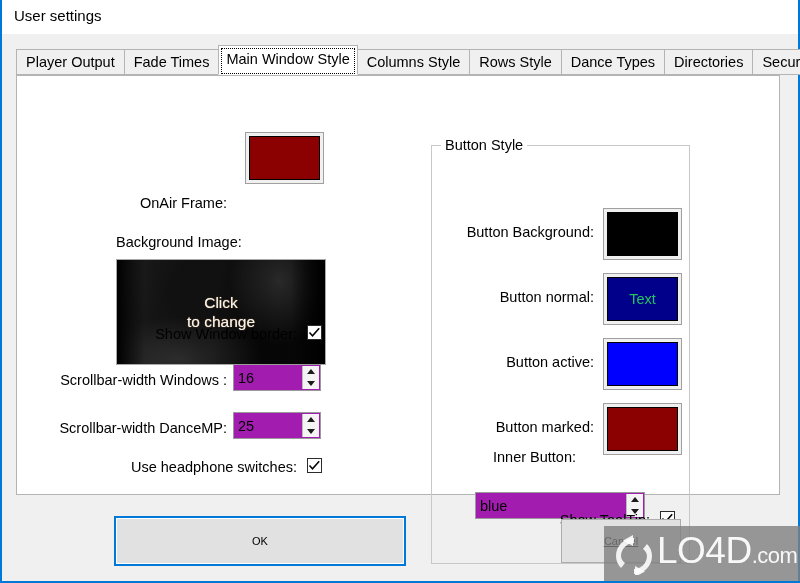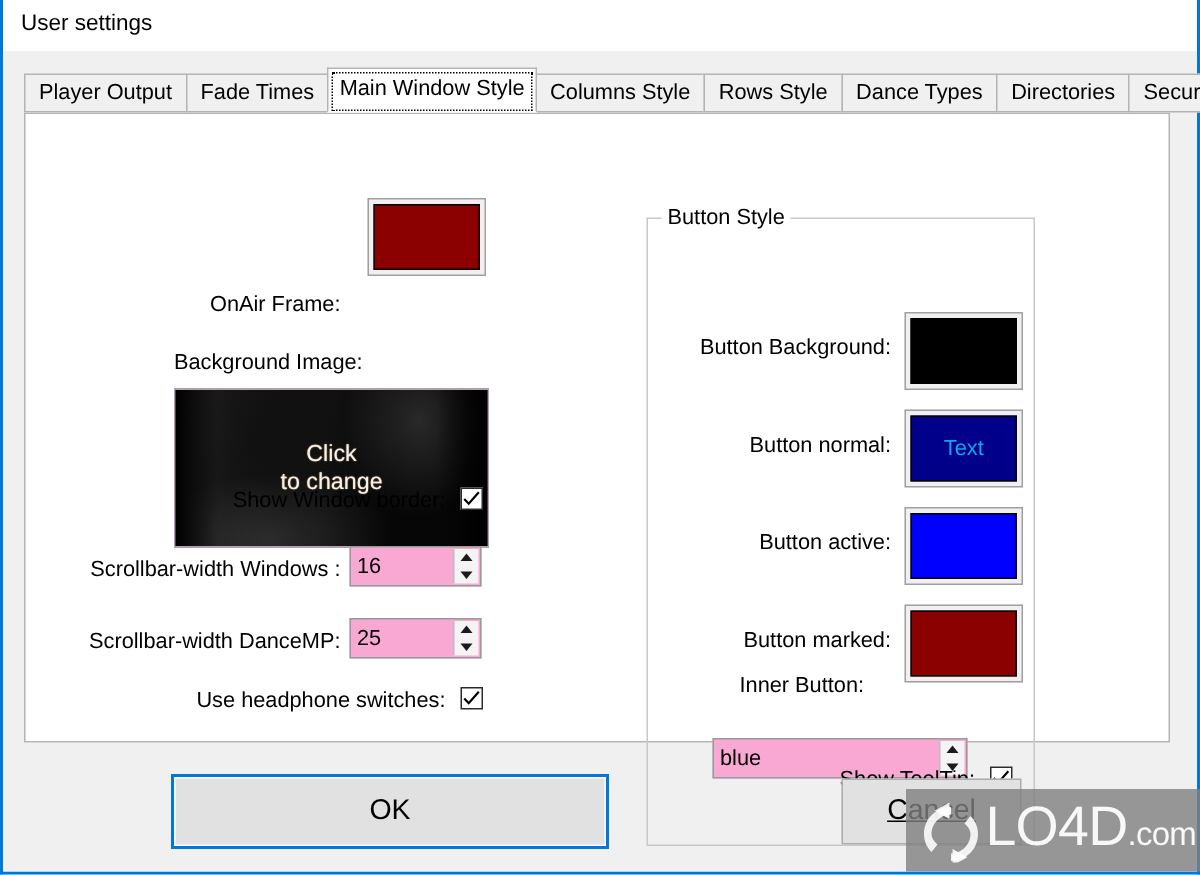--- a/index.html
+++ b/index.html
@@ -206,21 +206,21 @@
     border: 1px solid #2b2b2b;
     background: #ffffff;
   }
   .checkbox svg { display: block; }
 
   
   .spin {
     position: absolute;
     box-sizing: border-box;
     border: 1px solid #9a9a9a;
-    background: #f9a8d4;
+    background: #a21caf;
   }
   .spin .val {
     position: absolute;
     left: 4px;
     top: 50%;
     transform: translateY(-50%);
     font-size: 14.5px;
     color: #000000;
     white-space: nowrap;
   }
@@ -278,21 +278,21 @@
     color: #000000;
     white-space: nowrap;
   }
 
   
   .btn {
     position: absolute;
     box-sizing: border-box;
     background: #e1e1e1;
     border: 1px solid #adadad;
-    font-size: 19px;
+    font-size: 11px;
     color: #000000;
     display: flex;
     align-items: center;
     justify-content: center;
     cursor: default;
   }
   .btn.default {
     border: 1px solid #ffffff;
     outline: 2px solid #0078d7;
     outline-offset: 0px;
@@ -424,21 +424,21 @@
           <div class="gb-title">Button Style</div>
 
           <div class="lbl right" style="left:10px; top:78px; width:152px;">Button Background:</div>
           <div class="swatch" style="left:171px; top:62px; width:79px; height:52px;">
             <div class="inner" style="background: rgb(0, 0, 0);"></div>
           </div>
 
           <div class="lbl right" style="left:10px; top:143px; width:152px;">Button normal:</div>
           <div class="swatch" style="left:171px; top:127px; width:79px; height:52px;">
             <div class="inner" style="background: rgb(0, 0, 139);">
-              <span class="swatch-text" style="color: #0ea5e9;">Text</span>
+              <span class="swatch-text" style="color: #22c55e;">Text</span>
             </div>
           </div>
 
           <div class="lbl right" style="left:10px; top:208px; width:152px;">Button active:</div>
           <div class="swatch" style="left:171px; top:192px; width:79px; height:52px;">
             <div class="inner" style="background: rgb(0, 0, 255);"></div>
           </div>
 
           <div class="lbl right" style="left:10px; top:273px; width:152px;">Button marked:</div>
           <div class="swatch" style="left:171px; top:257px; width:79px; height:52px;">

